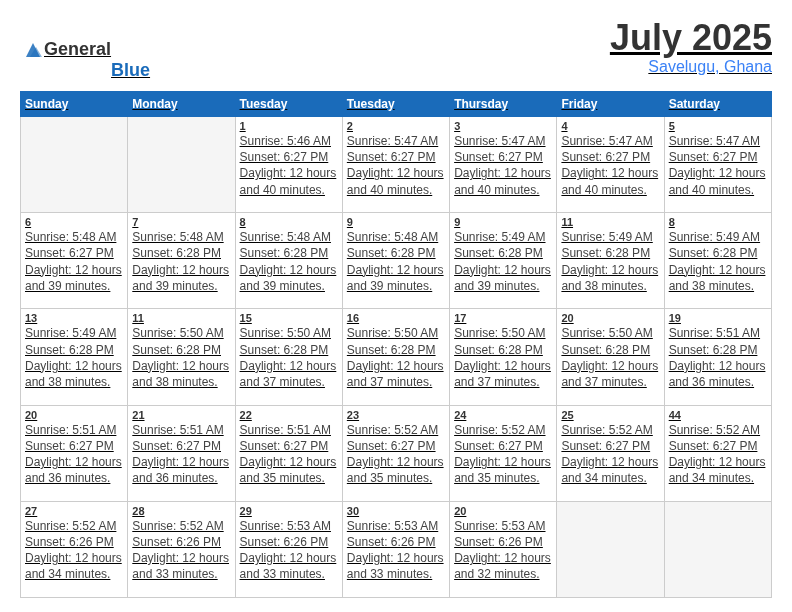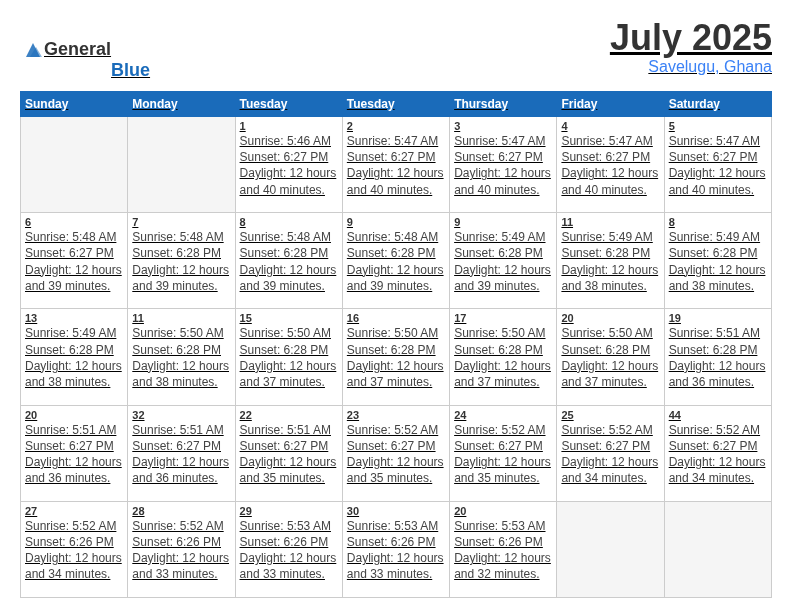--- a/index.html
+++ b/index.html
@@ -212,21 +212,21 @@
             <span class="day-num">19</span>
             <div class="day-info">Sunrise: 5:51 AM<br>Sunset: 6:28 PM<br>Daylight: 12 hours and 36 minutes.</div>
           </td>
         </tr>
         <tr class="cal-row">
           <td>
             <span class="day-num">20</span>
             <div class="day-info">Sunrise: 5:51 AM<br>Sunset: 6:27 PM<br>Daylight: 12 hours and 36 minutes.</div>
           </td>
           <td>
-            <span class="day-num">32</span>
+            <span class="day-num">21</span>
             <div class="day-info">Sunrise: 5:51 AM<br>Sunset: 6:27 PM<br>Daylight: 12 hours and 36 minutes.</div>
           </td>
           <td>
             <span class="day-num">22</span>
             <div class="day-info">Sunrise: 5:51 AM<br>Sunset: 6:27 PM<br>Daylight: 12 hours and 35 minutes.</div>
           </td>
           <td>
             <span class="day-num">23</span>
             <div class="day-info">Sunrise: 5:52 AM<br>Sunset: 6:27 PM<br>Daylight: 12 hours and 35 minutes.</div>
           </td>

